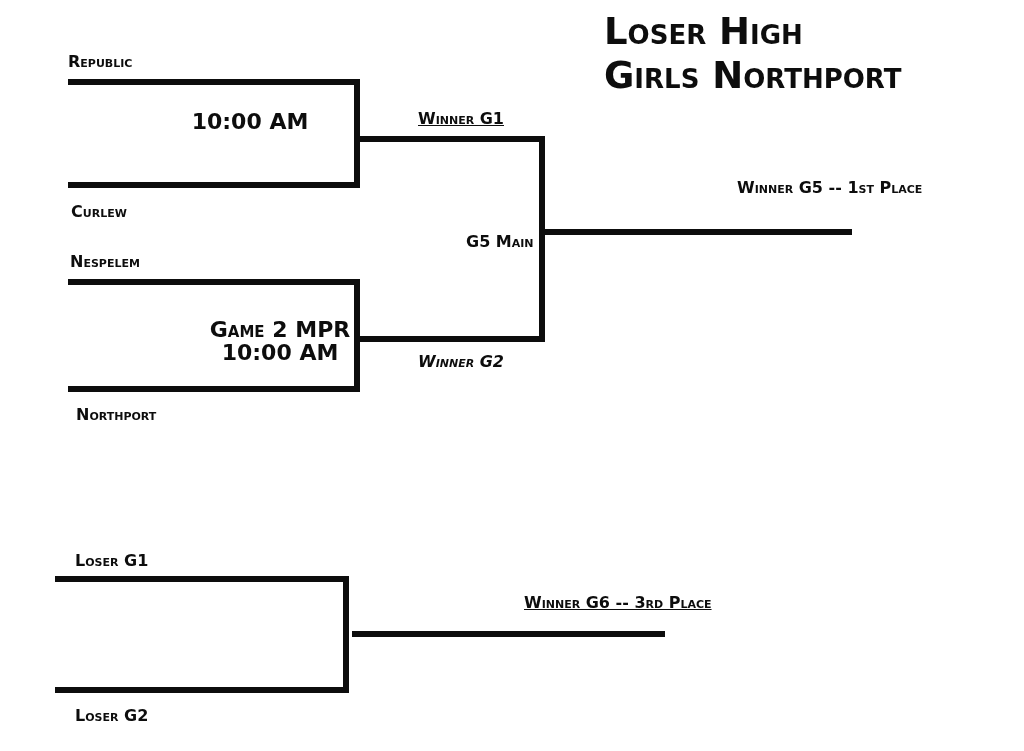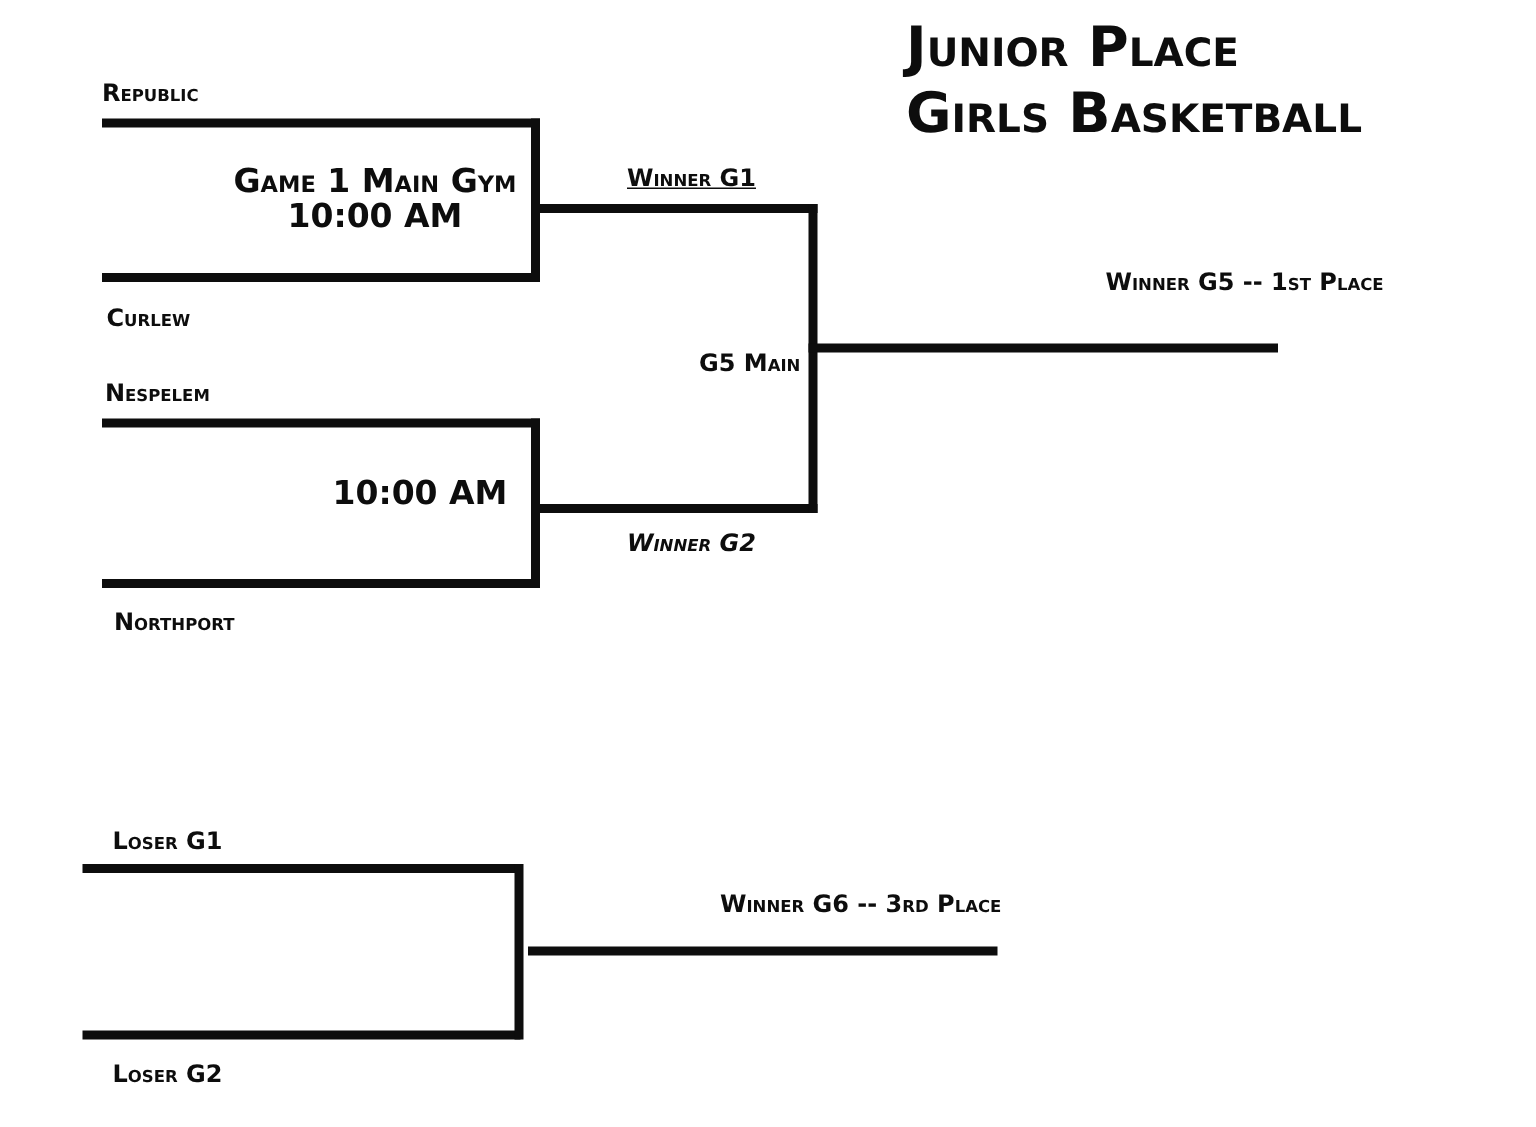--- a/index.html
+++ b/index.html
@@ -21,53 +21,53 @@
     font-variant:small-caps; font-size:37px; line-height:44px; color:var(--ink);
   }
   .hline, .vline{ position:absolute; background:var(--ink); }
 </style>
 </head>
 <body>
 
 <div class="canvas">
 
   <div class="title">
-    <div>Junior Place</div>
-    <div>Girls Basketball</div>
+    <div>Loser High</div>
+    <div>Girls Northport</div>
   </div>
 
   <div class="lbl" style="left:68px; top:50px;">Republic</div>
   <div class="hline" style="left:68px; top:79px; width:292px; height:6px;"></div>
   <div class="game-info" style="left:120px; top:110px; width:260px;">
-    <div>Game 1 Main Gym</div>
     <div>10:00 AM</div>
   </div>
   <div class="hline" style="left:68px; top:182px; width:292px; height:6px;"></div>
   <div class="vline" style="left:354px; top:79px; width:6px; height:109px;"></div>
   <div class="hline" style="left:354px; top:136px; width:191px; height:6px;"></div>
   <div class="lbl" style="left:71px; top:200px;">Curlew</div>
 
   <div class="lbl" style="left:70px; top:250px;">Nespelem</div>
   <div class="hline" style="left:68px; top:279px; width:292px; height:6px;"></div>
   <div class="game-info" style="left:150px; top:318px; width:260px;">
+    <div>Game 2 MPR</div>
     <div>10:00 AM</div>
   </div>
   <div class="hline" style="left:68px; top:386px; width:292px; height:6px;"></div>
   <div class="vline" style="left:354px; top:279px; width:6px; height:113px;"></div>
   <div class="hline" style="left:354px; top:336px; width:191px; height:6px;"></div>
   <div class="lbl" style="left:76px; top:403px;">Northport</div>
 
   <div class="lbl" style="left:418px; top:107px;text-decoration:underline;">Winner G1</div>
   <div class="lbl" style="left:418px; top:350px;font-style:italic;">Winner G2</div>
   <div class="vline" style="left:539px; top:136px; width:6px; height:206px;"></div>
   <div class="lbl" style="left:428px; top:230px;margin-left:38px;">G5 Main</div>
   <div class="hline" style="left:539px; top:229px; width:313px; height:6px;"></div>
   <div class="lbl" style="left:737px; top:176px;">Winner G5 -- 1st Place</div>
 
   <div class="lbl" style="left:75px; top:549px;">Loser G1</div>
   <div class="hline" style="left:55px; top:576px; width:292px; height:6px;"></div>
   <div class="hline" style="left:55px; top:687px; width:292px; height:6px;"></div>
   <div class="vline" style="left:343px; top:576px; width:6px; height:117px;"></div>
   <div class="hline" style="left:352px; top:631px; width:313px; height:6px;"></div>
-  <div class="lbl" style="left:480px; top:591px;">Winner G6 -- 3rd Place</div>
+  <div class="lbl" style="left:524px; top:591px;text-decoration:underline;">Winner G6 -- 3rd Place</div>
   <div class="lbl" style="left:75px; top:704px;">Loser G2</div>
 
 </div>
 
 </body></html>

